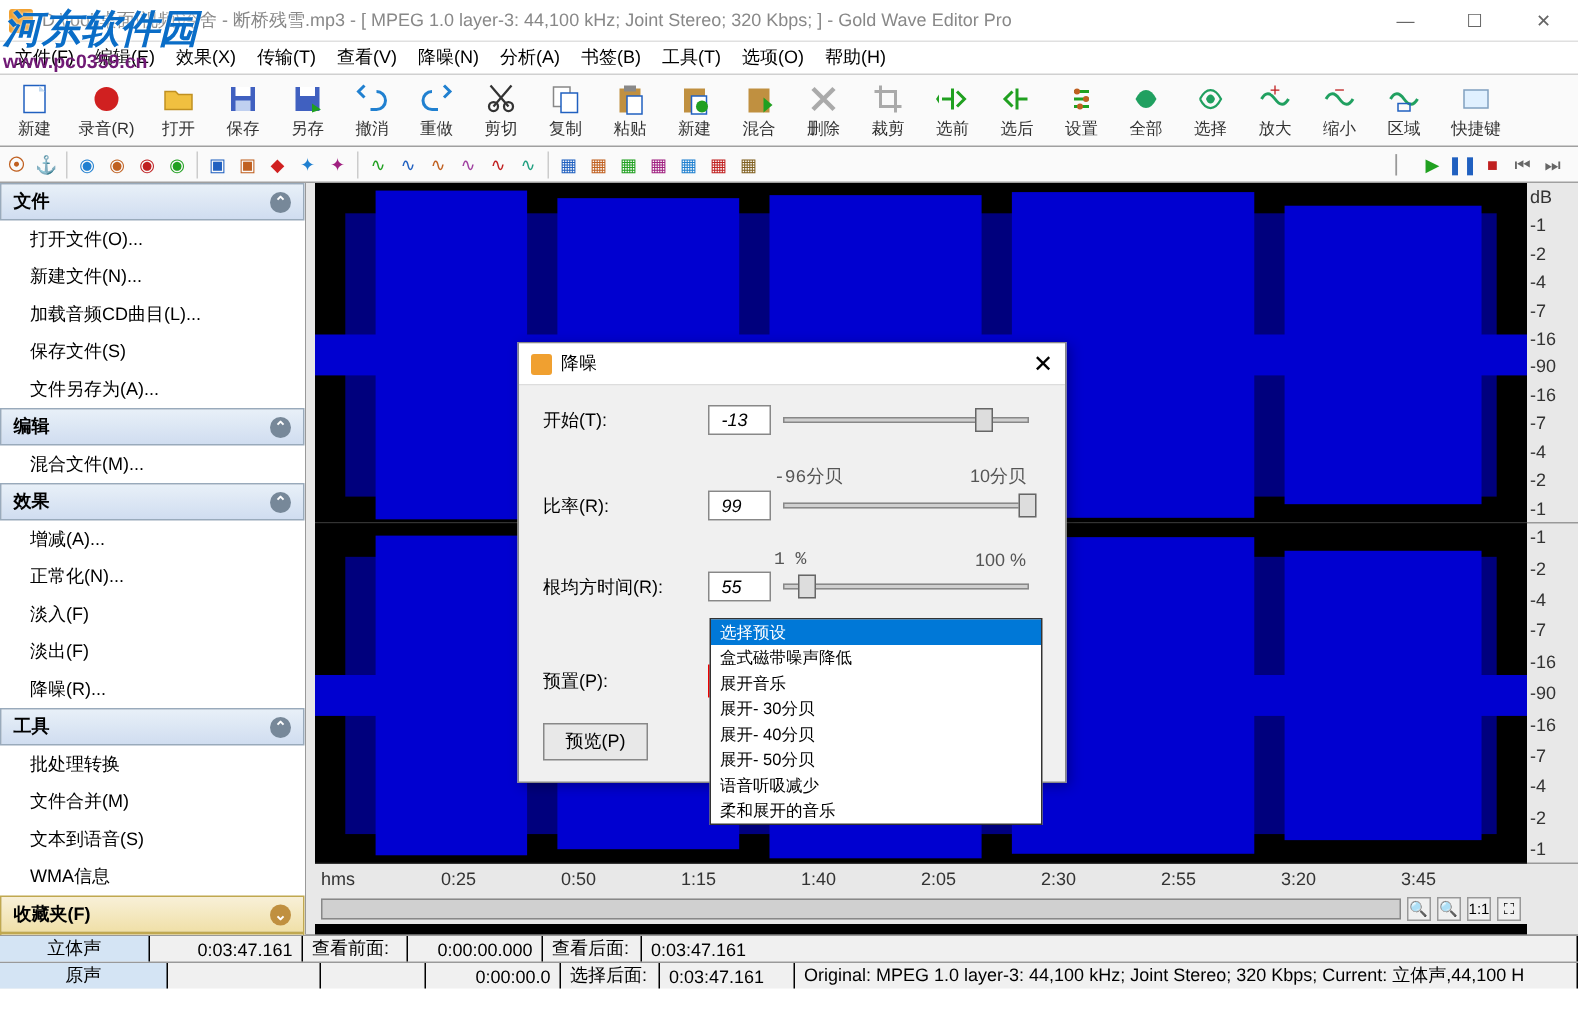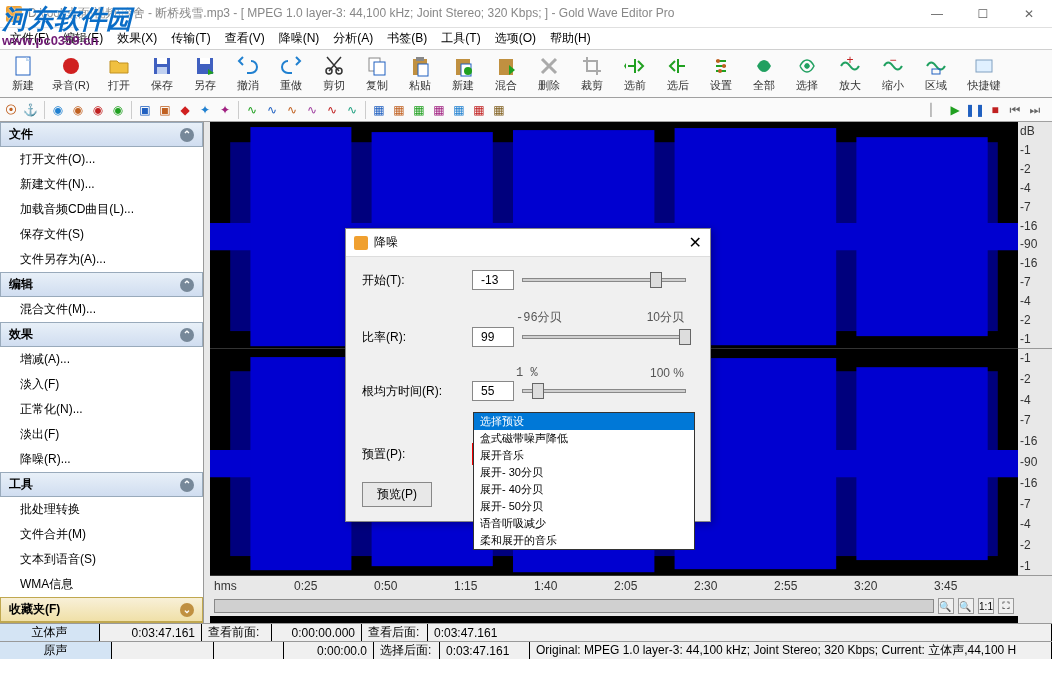--- a/index.html
+++ b/index.html
@@ -42,21 +42,21 @@
 .wright .db div { text-align: left; }
 .statusbar { height: 18px; border-top: 1px solid #999; display: flex; align-items: center; font-size: 11px; background: #f0f0f0; }
 .statusbar .cell { border-right: 1px solid #000000; padding: 0 6px; height: 100%; display: flex; align-items: center; }
 .dialog { position: absolute; left: 345px; top: 228px; width: 366px; background: #f0f0f0; border: 1px solid #888; box-shadow: 2px 2px 8px rgba(0,0,0,0.3); z-index: 100; }
 .dialog .dtitle { height: 28px; background: #fff; display: flex; align-items: center; padding: 0 8px; border-bottom: 1px solid #ddd; }
 .dialog .dtitle .dtx { flex: 1; }
 .dialog .dtitle .dclose { font-size: 16px; }
 .dialog .dbody { padding: 12px 16px; }
 .dialog .drow { display: flex; align-items: center; margin-bottom: 18px; height: 22px; }
 .dialog .dlabel { width: 110px; }
-.dialog .dinput { width: 42px; height: 20px; border: 1px solid #888; background: #fff; padding: 0 8px; }
+.dialog .dinput { width: 42px; height: 20px; border: 1px solid #888; background: #fff; padding: 0 8px; font-style: italic; }
 .dialog .dslider { flex: 1; margin: 0 8px; position: relative; height: 16px; }
 .dialog .dslider-track { position: absolute; left: 0; right: 0; top: 6px; height: 4px; background: #d0d0d0; border: 1px solid #888; }
 .dialog .dslider-thumb { position: absolute; top: 0; width: 12px; height: 16px; background: #ddd; border: 1px solid #666; }
 .dialog .drange { display: flex; font-size: 10px; color: #555; }
 .dialog .drange .r1 { margin-left: 154px; font-family: Liberation Mono, monospace; }
 .dialog .drange .r2 { margin-left: auto; margin-right: 10px; }
 .dialog .dselect { flex: 1; height: 22px; border: 2px solid #e00; background: #fff; display: flex; align-items: center; padding: 0 6px; }
 .dialog .dselect .dsarr { margin-left: auto; font-size: 10px; color: #666; }
 .dialog .dbtn { padding: 3px 14px; border: 1px solid #888; background: #e8e8e8; }
 .dialog .dlist { position: absolute; left: 127px; top: 183px; width: 222px; background: #fff; border: 1px solid #333; z-index: 110; }
@@ -359,22 +359,22 @@
     <div class="shead">
         <span>编辑</span>
         <span class="chev">⌃</span>
       </div>
     <div class="sitem">混合文件(M)...</div>
     <div class="shead">
         <span>效果</span>
         <span class="chev">⌃</span>
       </div>
     <div class="sitem">增减(A)...</div>
+    <div class="sitem">正常化(N)...</div>
     <div class="sitem">淡入(F)</div>
-    <div class="sitem">正常化(N)...</div>
     <div class="sitem">淡出(F)</div>
     <div class="sitem">降噪(R)...</div>
     <div class="shead">
         <span>工具</span>
         <span class="chev">⌃</span>
       </div>
     <div class="sitem">批处理转换</div>
     <div class="sitem">文件合并(M)</div>
     <div class="sitem">文本到语音(S)</div>
     <div class="sitem">WMA信息</div>

